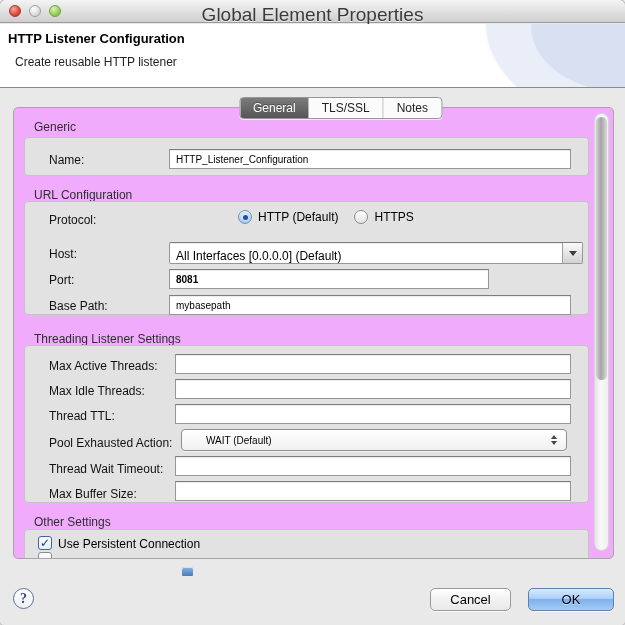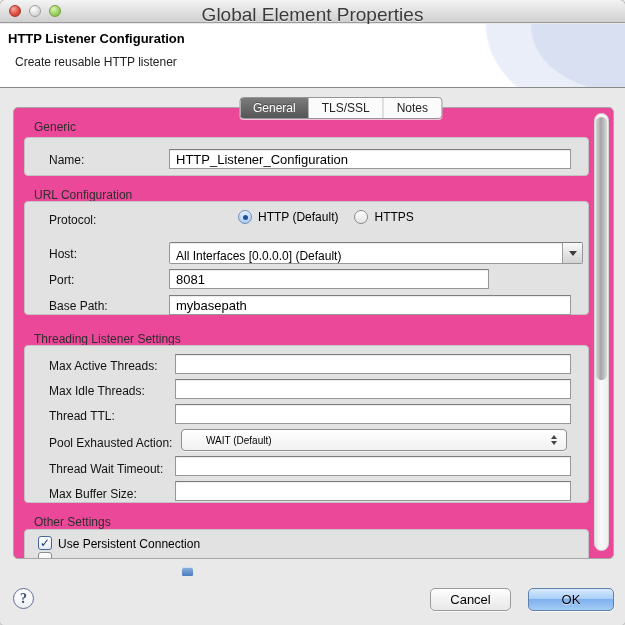--- a/index.html
+++ b/index.html
@@ -73,40 +73,40 @@
   .tab.selected {
     background: linear-gradient(#7b7b7b, #565656);
     color: #fff;
     border-left: none;
     text-shadow: 0 -1px 0 rgba(0,0,0,0.35);
   }
   .tab.selected + .tab { border-left: none; }
   
   .panel {
     position: absolute; left: 13px; top: 107px; width: 601px; height: 452px;
-    background: #ec4899;
+    background: #f0abfc;
     border: 1px solid #a6a6a6;
     border-radius: 5px;
     overflow: hidden;
   }
   .section-label { position: absolute; font-size: 12px; color: #2e2e2e; }
   .groupbox {
     position: absolute;
     background: #e2e2e2;
     border: 1px solid #c3c3c3;
     border-radius: 4px;
   }
   .field-label { position: absolute; font-size: 12px; color: #111; white-space: nowrap; }
   .tfield {
     position: absolute;
     height: 20px;
     border: 1px solid #979797; border-top-color: #7d7d7d;
     background: #fff;
     font-family: "Liberation Sans", "DejaVu Sans", sans-serif;
-    font-size: 13px; color: #000;
+    font-size: 10px; color: #000;
     padding: 0 6px;
     box-shadow: inset 0 1px 1px rgba(0,0,0,0.08);
   }
   
   .combo {
     position: absolute; height: 22px;
     border: 1px solid #979797; border-top-color: #7d7d7d;
     background: #fff; border-radius: 2px;
     display: flex; align-items: flex-end;
     box-shadow: inset 0 1px 1px rgba(0,0,0,0.08);
@@ -250,21 +250,21 @@
 
     <div class="field-label" style="left:35px; top:139px;">Host:</div>
     <div class="combo" style="left:155px; top:134px; width:414px;">
       <div class="combo-text">All Interfaces [0.0.0.0] (Default)</div>
       <div class="combo-btn">
         <div class="arrow-down"></div>
       </div>
     </div>
 
     <div class="field-label" style="left:35px; top:165px;">Port:</div>
-    <input class="tfield" style="left: 155px; top: 161px; width: 320px;" value="8081">
+    <input class="tfield" style="left: 155px; top: 161px; width: 320px; font-weight: bold;" value="8081">
 
     <div class="field-label" style="left:35px; top:191px;">Base Path:</div>
     <input class="tfield" style="left: 155px; top: 187px; width: 402px;" value="mybasepath">
 
     <div class="section-label" style="left:20px; top:224px;">Threading Listener Settings</div>
     <div class="groupbox" style="left:10px; top:237px; width:565px; height:158px;"></div>
 
     <div class="field-label" style="left:35px; top:251px;">Max Active Threads:</div>
     <input class="tfield" style="left: 161px; top: 246px; width: 396px;" value="">
 

